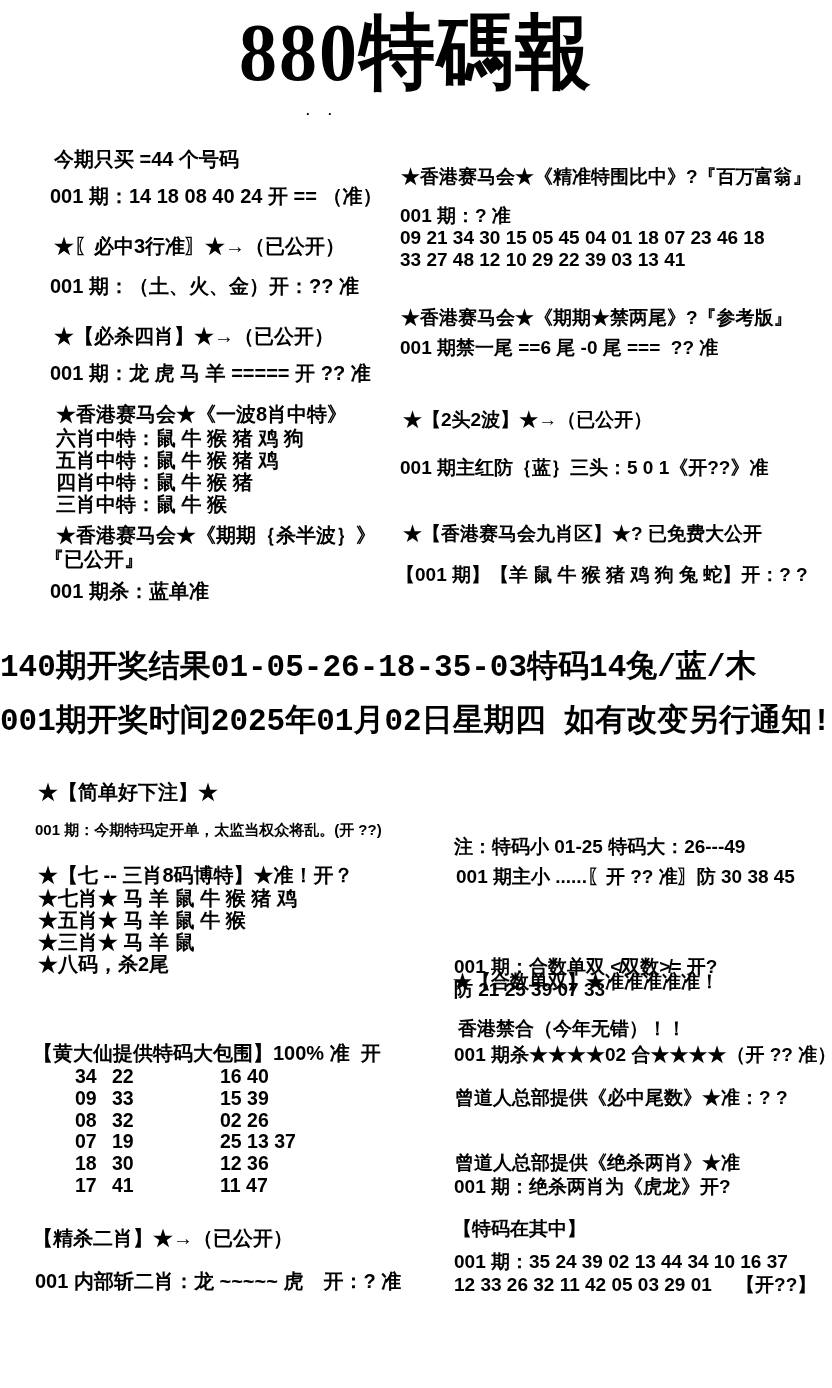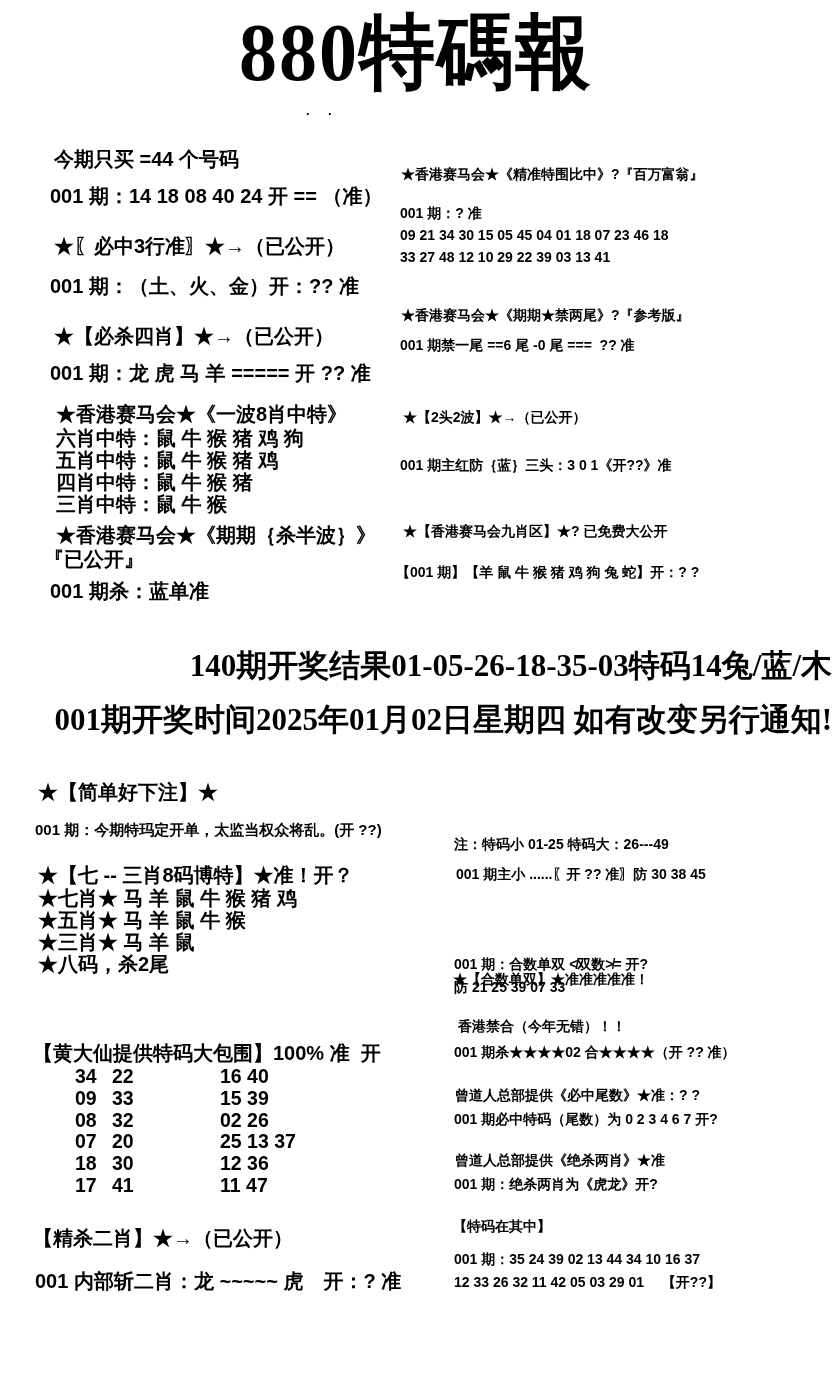--- a/index.html
+++ b/index.html
@@ -27,27 +27,27 @@
     position:absolute;left:306px;top:106px;
     font-size:13px;letter-spacing:7px;white-space:pre;
   }
   .ln{
     position:absolute;
     font-size:20px;line-height:1.15;
     white-space:pre;
   }
   .rn{
     position:absolute;
-    font-size:14px;line-height:1.15;
+    font-size:19px;line-height:1.15;
     white-space:pre;
   }
   .banner{
     position:absolute;left:0;right:0;
-    text-align:right;
-    font-family:Liberation Serif, serif;
+    text-align:left;
+    font-family:Liberation Mono, monospace;
     font-size:31px;font-weight:bold;
     white-space:pre;
   }
   .hcell{
     position:absolute;
     font-size:19.5px;line-height:1.1;white-space:pre;
   }
 </style>
 </head>
 <body>
@@ -72,21 +72,21 @@
   <div class="ln" style="left:44px;top:548px">『已公开』</div>
   <div class="ln" style="left:50px;top:580px">001 期杀：蓝单准</div>
 
   <div class="rn" style="left:401px;top:166px">★香港赛马会★《精准特围比中》?『百万富翁』</div>
   <div class="rn" style="left:400px;top:205px">001 期：? 准</div>
   <div class="rn" style="left:400px;top:227px">09 21 34 30 15 05 45 04 01 18 07 23 46 18</div>
   <div class="rn" style="left:400px;top:249px">33 27 48 12 10 29 22 39 03 13 41</div>
   <div class="rn" style="left:401px;top:307px">★香港赛马会★《期期★禁两尾》?『参考版』</div>
   <div class="rn" style="left:400px;top:337px">001 期禁一尾 ==6 尾 -0 尾 ===  ?? 准</div>
   <div class="rn" style="left:403px;top:409px">★【2头2波】★→（已公开）</div>
-  <div class="rn" style="left:400px;top:457px">001 期主红防｛蓝｝三头：3 0 1《开??》准</div>
+  <div class="rn" style="left:400px;top:457px">001 期主红防｛蓝｝三头：5 0 1《开??》准</div>
   <div class="rn" style="left:403px;top:523px">★【香港赛马会九肖区】★? 已免费大公开</div>
   <div class="rn" style="left:396px;top:564px">【001 期】【羊 鼠 牛 猴 猪 鸡 狗 兔 蛇】开：? ?</div>
 
   <div class="banner" style="top:645px">140期开奖结果01-05-26-18-35-03特码14兔/蓝/木</div>
   <div class="banner" style="top:699px">001期开奖时间2025年01月02日星期四 如有改变另行通知!</div>
 
   <div class="ln" style="left:38px;top:781px">★【简单好下注】★</div>
   <div class="ln" style="left:35px;top:821px;font-size:15px">001 期：今期特玛定开单，太监当权众将乱。(开 ??)</div>
   <div class="ln" style="left:38px;top:864px">★【七 -- 三肖8码博特】★准！开？</div>
   <div class="ln" style="left:38px;top:887px">★七肖★ 马 羊 鼠 牛 猴 猪 鸡</div>
@@ -100,41 +100,40 @@
     <span class="hcell" style="left:75px;top:1066px">34</span>
     <span class="hcell" style="left:112px;top:1066px">22</span>
     <span class="hcell" style="left:220px;top:1066px">16 40</span>
     <span class="hcell" style="left:75px;top:1088px">09</span>
     <span class="hcell" style="left:112px;top:1088px">33</span>
     <span class="hcell" style="left:220px;top:1088px">15 39</span>
     <span class="hcell" style="left:75px;top:1110px">08</span>
     <span class="hcell" style="left:112px;top:1110px">32</span>
     <span class="hcell" style="left:220px;top:1110px">02 26</span>
     <span class="hcell" style="left:75px;top:1131px">07</span>
-    <span class="hcell" style="left:112px;top:1131px">20</span>
+    <span class="hcell" style="left:112px;top:1131px">19</span>
     <span class="hcell" style="left:220px;top:1131px">25 13 37</span>
     <span class="hcell" style="left:75px;top:1153px">18</span>
     <span class="hcell" style="left:112px;top:1153px">30</span>
     <span class="hcell" style="left:220px;top:1153px">12 36</span>
     <span class="hcell" style="left:75px;top:1175px">17</span>
     <span class="hcell" style="left:112px;top:1175px">41</span>
     <span class="hcell" style="left:220px;top:1175px">11 47</span>
   </div>
 
   <div class="ln" style="left:33px;top:1227px">【精杀二肖】★→（已公开）</div>
   <div class="ln" style="left:35px;top:1270px">001 内部斩二肖：龙 ~~~~~ 虎　开：? 准</div>
 
   <div class="rn" style="left:454px;top:836px">注：特码小 01-25 特码大：26---49</div>
   <div class="rn" style="left:456px;top:866px">001 期主小 ......〖开 ?? 准〗防 30 38 45</div>
   <div class="rn" style="left:453px;top:971px">★【合数单双】★准准准准准！</div>
   <div class="rn" style="left:454px;top:956px">001 期：合数单双 ≮双数≯= 开?</div>
   <div class="rn" style="left:454px;top:979px">防 21 25 39 07 33</div>
   <div class="rn" style="left:458px;top:1018px">香港禁合（今年无错）！！</div>
   <div class="rn" style="left:454px;top:1044px">001 期杀★★★★02 合★★★★（开 ?? 准）</div>
   <div class="rn" style="left:455px;top:1087px">曾道人总部提供《必中尾数》★准：? ?</div>
-  <div class="rn" style="left:454px;top:1111px">001 期必中特码（尾数）为 0 2 3 4 6 7 开?</div>
   <div class="rn" style="left:455px;top:1152px">曾道人总部提供《绝杀两肖》★准</div>
   <div class="rn" style="left:454px;top:1176px">001 期：绝杀两肖为《虎龙》开?</div>
   <div class="rn" style="left:453px;top:1218px">【特码在其中】</div>
   <div class="rn" style="left:454px;top:1251px">001 期：35 24 39 02 13 44 34 10 16 37</div>
   <div class="rn" style="left:454px;top:1274px">12 33 26 32 11 42 05 03 29 01 　【开??】</div>
 
 </div>
 
 </body></html>

